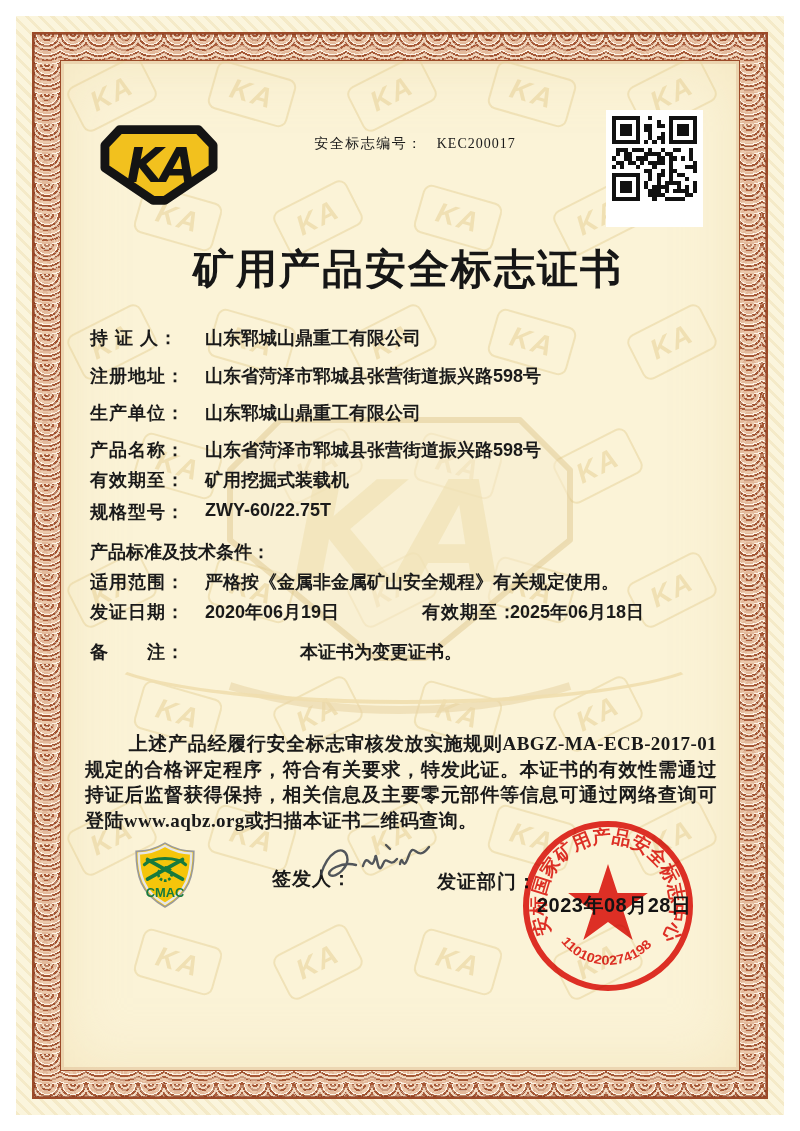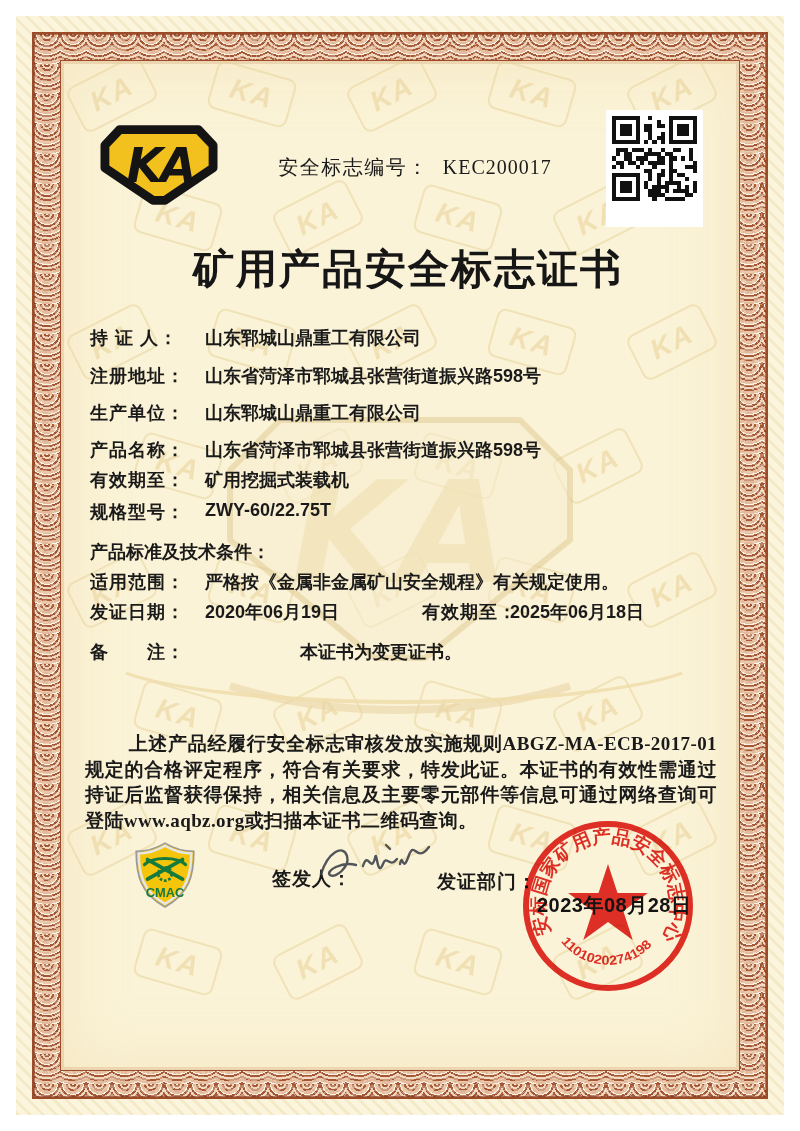--- a/index.html
+++ b/index.html
@@ -19,21 +19,21 @@
   
   #wm-layer{position:absolute;inset:61px;overflow:hidden;}
   .wm{position:absolute;width:78px;height:46px;border:2px solid rgba(232,211,156,.55);border-radius:9px;
       color:rgba(232,211,156,.62);display:flex;align-items:center;justify-content:center;
       font:italic 900 28px "Liberation Sans",sans-serif;letter-spacing:2px;}
   .big-wm{position:absolute;left:210px;top:400px;}
   .arc{position:absolute;left:95px;top:600px;width:610px;height:96px;border-radius:50%;
        border:4px solid transparent;border-bottom-color:rgba(240,222,174,.9);}
   
   .ka-logo{position:absolute;left:100px;top:124px;}
-  .cert-no{position:absolute;left:95px;top:154px;width:640px;text-align:center;font-size:20px;
+  .cert-no{position:absolute;left:95px;top:135px;width:640px;text-align:center;font-size:14px;
            font-family:"Liberation Serif",serif;letter-spacing:1.5px;white-space:nowrap;}
   .cert-no .num{margin-left:14px;letter-spacing:1px;}
   .qrbox{position:absolute;left:606px;top:110px;width:97px;height:117px;background:#ffffff;}
   .qrbox svg{display:block;margin:6px auto 0 auto;}
   .title{position:absolute;left:0;top:234px;width:100%;text-align:center;font-size:41px;font-weight:900;
          letter-spacing:2px;color:#161616;}
   
   .row{position:absolute;left:0;width:100%;height:26px;font-size:18px;white-space:nowrap;}
   .lbl{position:absolute;left:90px;font-weight:bold;letter-spacing:1px;}
   .val{position:absolute;left:205px;}

